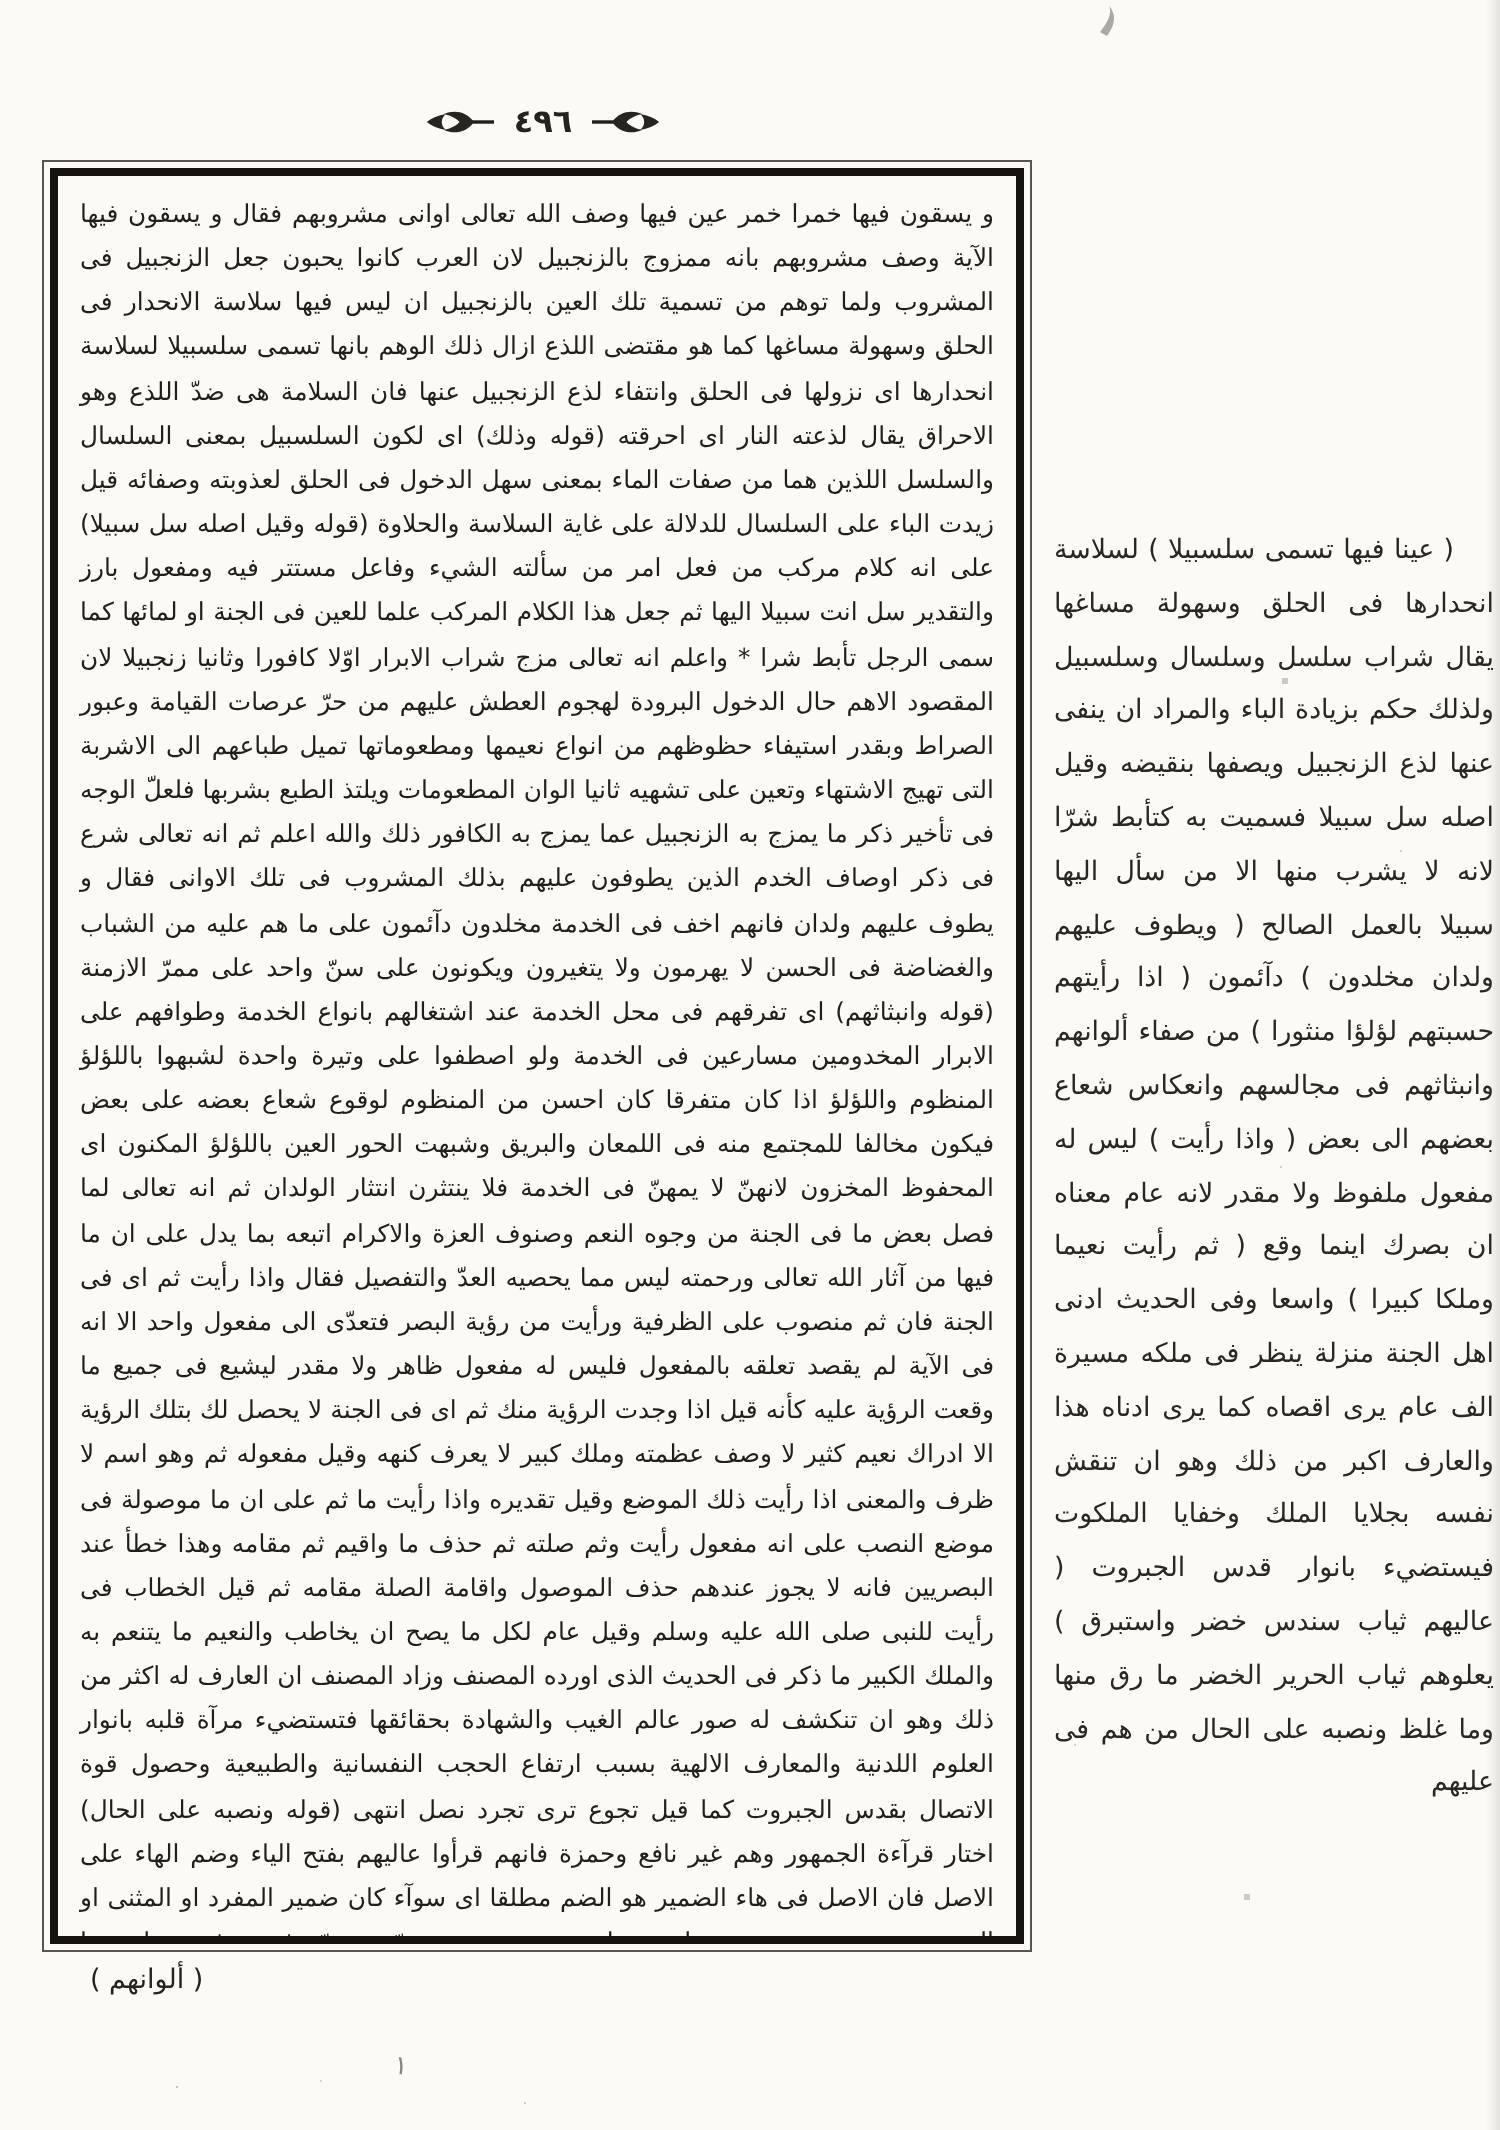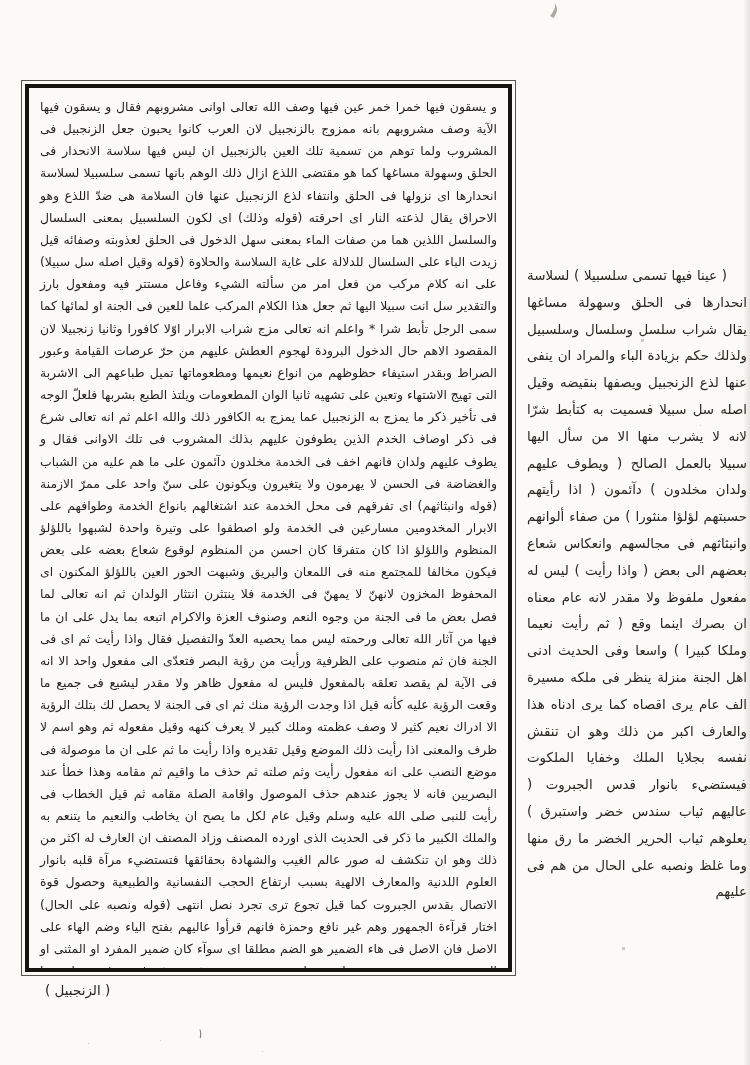--- a/index.html
+++ b/index.html
@@ -78,24 +78,41 @@
 <div class="page">
 
   <div class="specks"></div>
 
   <div class="pen-mark">
     <svg width="16" height="18" viewBox="0 0 16 18">
       <path d="M4 15 C8 10 10 6 8.6 2 C12 6 12 11 7.5 17 Z" fill="#7a736a"></path>
     </svg>
   </div>
 
+  <div class="header">
+    <span class="orn left">
+      <svg width="36" height="14" viewBox="0 0 36 14">
+        <path d="M1 7 H12" stroke="#211d18" stroke-width="1.7"></path>
+        <path d="M11 7 C15 1.5 21 0.8 26 3 C22 4 19.8 5.2 18.2 7 C19.8 8.8 22 10 26 11 C21 13.2 15 12.5 11 7 Z" fill="#28241e"></path>
+        <path d="M25 3 C29 3.6 32.2 5 34.6 7 C32.2 9 29 10.4 25 11 C27.8 9 27.8 5 25 3 Z" fill="#28241e"></path>
+      </svg>
+    </span>
+    <span class="page-num">٤٩٦</span>
+    <span class="orn">
+      <svg width="36" height="14" viewBox="0 0 36 14">
+        <path d="M1 7 H12" stroke="#211d18" stroke-width="1.7"></path>
+        <path d="M11 7 C15 1.5 21 0.8 26 3 C22 4 19.8 5.2 18.2 7 C19.8 8.8 22 10 26 11 C21 13.2 15 12.5 11 7 Z" fill="#28241e"></path>
+        <path d="M25 3 C29 3.6 32.2 5 34.6 7 C32.2 9 29 10.4 25 11 C27.8 9 27.8 5 25 3 Z" fill="#28241e"></path>
+      </svg>
+    </span>
+  </div>
 
   <div class="frame">
     <div class="main-text">و يسقون فيها خمرا خمر عين فيها وصف الله تعالى اوانى مشروبهم فقال و يسقون فيها الآية وصف مشروبهم بانه ممزوج بالزنجبيل لان العرب كانوا يحبون جعل الزنجبيل فى المشروب ولما توهم من تسمية تلك العين بالزنجبيل ان ليس فيها سلاسة الانحدار فى الحلق وسهولة مساغها كما هو مقتضى اللذع ازال ذلك الوهم بانها تسمى سلسبيلا لسلاسة انحدارها اى نزولها فى الحلق وانتفاء لذع الزنجبيل عنها فان السلامة هى ضدّ اللذع وهو الاحراق يقال لذعته النار اى احرقته (قوله وذلك) اى لكون السلسبيل بمعنى السلسال والسلسل اللذين هما من صفات الماء بمعنى سهل الدخول فى الحلق لعذوبته وصفائه قيل زيدت الباء على السلسال للدلالة على غاية السلاسة والحلاوة (قوله وقيل اصله سل سبيلا) على انه كلام مركب من فعل امر من سألته الشيء وفاعل مستتر فيه ومفعول بارز والتقدير سل انت سبيلا اليها ثم جعل هذا الكلام المركب علما للعين فى الجنة او لمائها كما سمى الرجل تأبط شرا * واعلم انه تعالى مزج شراب الابرار اوّلا كافورا وثانيا زنجبيلا لان المقصود الاهم حال الدخول البرودة لهجوم العطش عليهم من حرّ عرصات القيامة وعبور الصراط وبقدر استيفاء حظوظهم من انواع نعيمها ومطعوماتها تميل طباعهم الى الاشربة التى تهيج الاشتهاء وتعين على تشهيه ثانيا الوان المطعومات ويلتذ الطبع بشربها فلعلّ الوجه فى تأخير ذكر ما يمزج به الزنجبيل عما يمزج به الكافور ذلك والله اعلم ثم انه تعالى شرع فى ذكر اوصاف الخدم الذين يطوفون عليهم بذلك المشروب فى تلك الاوانى فقال و يطوف عليهم ولدان فانهم اخف فى الخدمة مخلدون دآئمون على ما هم عليه من الشباب والغضاضة فى الحسن لا يهرمون ولا يتغيرون ويكونون على سنّ واحد على ممرّ الازمنة (قوله وانبثاثهم) اى تفرقهم فى محل الخدمة عند اشتغالهم بانواع الخدمة وطوافهم على الابرار المخدومين مسارعين فى الخدمة ولو اصطفوا على وتيرة واحدة لشبهوا باللؤلؤ المنظوم واللؤلؤ اذا كان متفرقا كان احسن من المنظوم لوقوع شعاع بعضه على بعض فيكون مخالفا للمجتمع منه فى اللمعان والبريق وشبهت الحور العين باللؤلؤ المكنون اى المحفوظ المخزون لانهنّ لا يمهنّ فى الخدمة فلا ينتثرن انتثار الولدان ثم انه تعالى لما فصل بعض ما فى الجنة من وجوه النعم وصنوف العزة والاكرام اتبعه بما يدل على ان ما فيها من آثار الله تعالى ورحمته ليس مما يحصيه العدّ والتفصيل فقال واذا رأيت ثم اى فى الجنة فان ثم منصوب على الظرفية ورأيت من رؤية البصر فتعدّى الى مفعول واحد الا انه فى الآية لم يقصد تعلقه بالمفعول فليس له مفعول ظاهر ولا مقدر ليشيع فى جميع ما وقعت الرؤية عليه كأنه قيل اذا وجدت الرؤية منك ثم اى فى الجنة لا يحصل لك بتلك الرؤية الا ادراك نعيم كثير لا وصف عظمته وملك كبير لا يعرف كنهه وقيل مفعوله ثم وهو اسم لا ظرف والمعنى اذا رأيت ذلك الموضع وقيل تقديره واذا رأيت ما ثم على ان ما موصولة فى موضع النصب على انه مفعول رأيت وثم صلته ثم حذف ما واقيم ثم مقامه وهذا خطأ عند البصريين فانه لا يجوز عندهم حذف الموصول واقامة الصلة مقامه ثم قيل الخطاب فى رأيت للنبى صلى الله عليه وسلم وقيل عام لكل ما يصح ان يخاطب والنعيم ما يتنعم به والملك الكبير ما ذكر فى الحديث الذى اورده المصنف وزاد المصنف ان العارف له اكثر من ذلك وهو ان تنكشف له صور عالم الغيب والشهادة بحقائقها فتستضيء مرآة قلبه بانوار العلوم اللدنية والمعارف الالهية بسبب ارتفاع الحجب النفسانية والطبيعية وحصول قوة الاتصال بقدس الجبروت كما قيل تجوع ترى تجرد نصل انتهى (قوله ونصبه على الحال) اختار قرآءة الجمهور وهم غير نافع وحمزة فانهم قرأوا عاليهم بفتح الياء وضم الهاء على الاصل فان الاصل فى هاء الضمير هو الضم مطلقا اى سوآء كان ضمير المفرد او المثنى او المجموع نحو منه وعنه ومنهما وعنهما ومنهم وعنهم ومنهنّ وعنهنّ وفتحت فى منها وعنها لاجل الالف وكسرت اذا وقع قبلها كسرة او ياء ساكنة نحو فيهم او بهم للمجانسة الا ان حمزة قرأ الالفاظ الثلاثة وهى عليهم واليهم ولديهم بضم الهاء فى جميع القرآن حيثما وقعت فيه نظرا الى ان الياء فيها مبدل من الالف ولو نطق بالالف لم يكن فى الهاء الا الضم فكذا الحال اذا نطق ببدلها فمن قرأ عاليهم بالنصب جعله حالا من الضمير المجرور فى قوله يطوف عليهم اى يطوف عليهم ولدان عاليا المطوف عليهم ثياب سندس وقوله ثياب سندس مرفوع على انه فاعل اسم الفاعل المنصوب على الحالية فان عاليهم نكرة تكون اضافته لفظية لانه اسم فاعل بمعنى الاستقبال اضيف الى معموله فلاجل كونه نكرة جاز نصبه على الحال فان حق الحال ان يكون نكرة ويجوز بحسب العربية ان يكون عاليهم حالا من الولدان ويكون ضمير الجمع فيه للولدان لا الابرار الا ان المصنف لم يلتفت اليه من حيث ان المقام مقام تعداد نعيم الابرار وكرامتهم</div>
   </div>
 
   <div class="margin-notes">( عينا فيها تسمى سلسبيلا ) لسلاسة انحدارها فى الحلق وسهولة مساغها يقال شراب سلسل وسلسال وسلسبيل ولذلك حكم بزيادة الباء والمراد ان ينفى عنها لذع الزنجبيل ويصفها بنقيضه وقيل اصله سل سبيلا فسميت به كتأبط شرّا لانه لا يشرب منها الا من سأل اليها سبيلا بالعمل الصالح ( ويطوف عليهم ولدان مخلدون ) دآئمون ( اذا رأيتهم حسبتهم لؤلؤا منثورا ) من صفاء ألوانهم وانبثاثهم فى مجالسهم وانعكاس شعاع بعضهم الى بعض ( واذا رأيت ) ليس له مفعول ملفوظ ولا مقدر لانه عام معناه ان بصرك اينما وقع ( ثم رأيت نعيما وملكا كبيرا ) واسعا وفى الحديث ادنى اهل الجنة منزلة ينظر فى ملكه مسيرة الف عام يرى اقصاه كما يرى ادناه هذا والعارف اكبر من ذلك وهو ان تنقش نفسه بجلايا الملك وخفايا الملكوت فيستضيء بانوار قدس الجبروت ( عاليهم ثياب سندس خضر واستبرق ) يعلوهم ثياب الحرير الخضر ما رق منها وما غلظ ونصبه على الحال من هم فى عليهم</div>
 
-  <div class="catchword">( الزنجبيل )</div>
+  <div class="catchword">( ألوانهم )</div>
 
   <span class="footer-mark">١</span>
 
 </div>
 
 </body></html>

